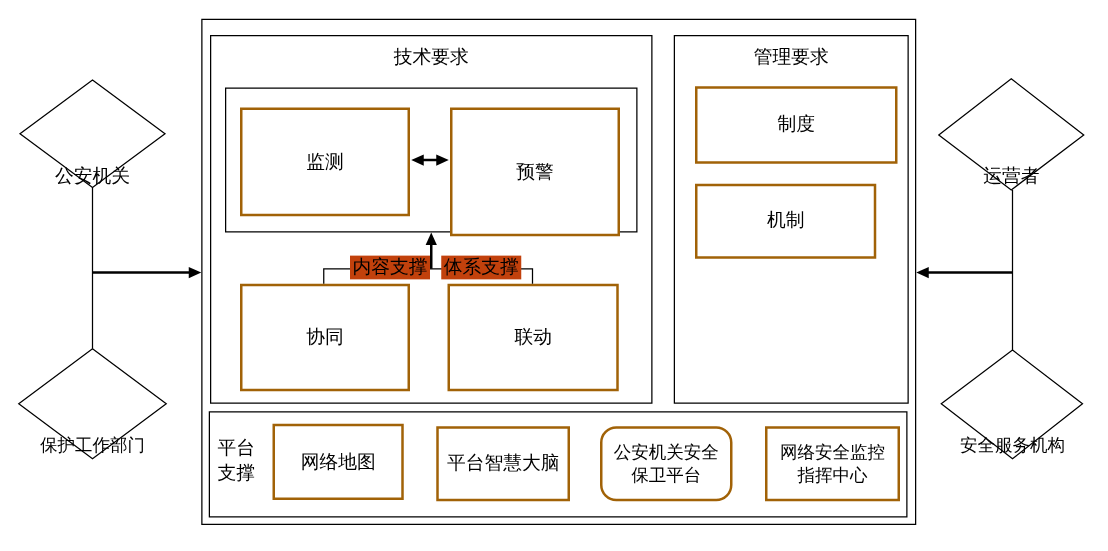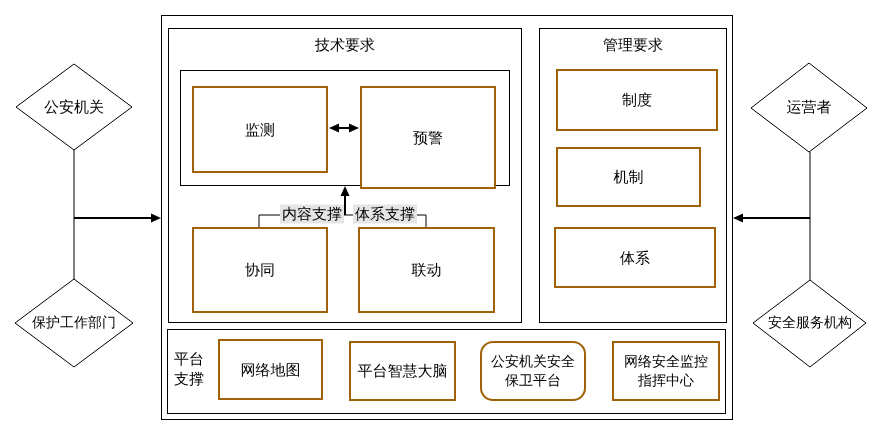--- a/index.html
+++ b/index.html
@@ -19,26 +19,26 @@
   .section-title{
     position:absolute;top:7px;left:0;right:0;text-align:center;
     font-size:15px;
   }
   .two-line{font-size:14px;padding:0 8px;line-height:1.35;}
   .platform-label{
     position:absolute;font-size:15px;line-height:1.35;white-space:pre-line;
     text-align:center;
   }
   .float-label{
-    position:absolute;transform:translate(-50%,-50%);background:#e5e5e5;
+    position:absolute;transform:translate(-50%,-50%);background:#c2410c;
     padding:0 2px;font-size:15px;white-space:nowrap;
   }
   .diamond-label{
     position:absolute;transform:translate(-50%,-50%);
-    font-size:15px;white-space:nowrap;text-align:center;
+    font-size:15px;white-space:nowrap;text-align:center;margin-top:34px;
   }
   svg.layer{position:absolute;left:0;top:0;pointer-events:none;}
 </style>
 </head>
 <body>
 
 <div class="stage">
 
   <div class="section" style="left:161px;top:15px;width:572px;height:405px;"></div>
 
@@ -69,23 +69,20 @@
   </div>
 
   <div class="box" style="left:556px;top:69px;width:162px;height:62px;">
     <span>制度</span>
   </div>
 
   <div class="box" style="left:556px;top:147px;width:145px;height:60px;">
     <span>机制</span>
   </div>
 
-  <div class="box" style="left:554px;top:227px;width:162px;height:61px;">
-    <span>体系</span>
-  </div>
 
   <div class="section" style="left:167px;top:329px;width:559px;height:85px;"></div>
 
   <div class="platform-label" style="left:172px;top:349px;width:34px;">平台
 支撑</div>
 
   <div class="box" style="left:218px;top:339px;width:105px;height:61px;">
     <span>网络地图</span>
   </div>
 

